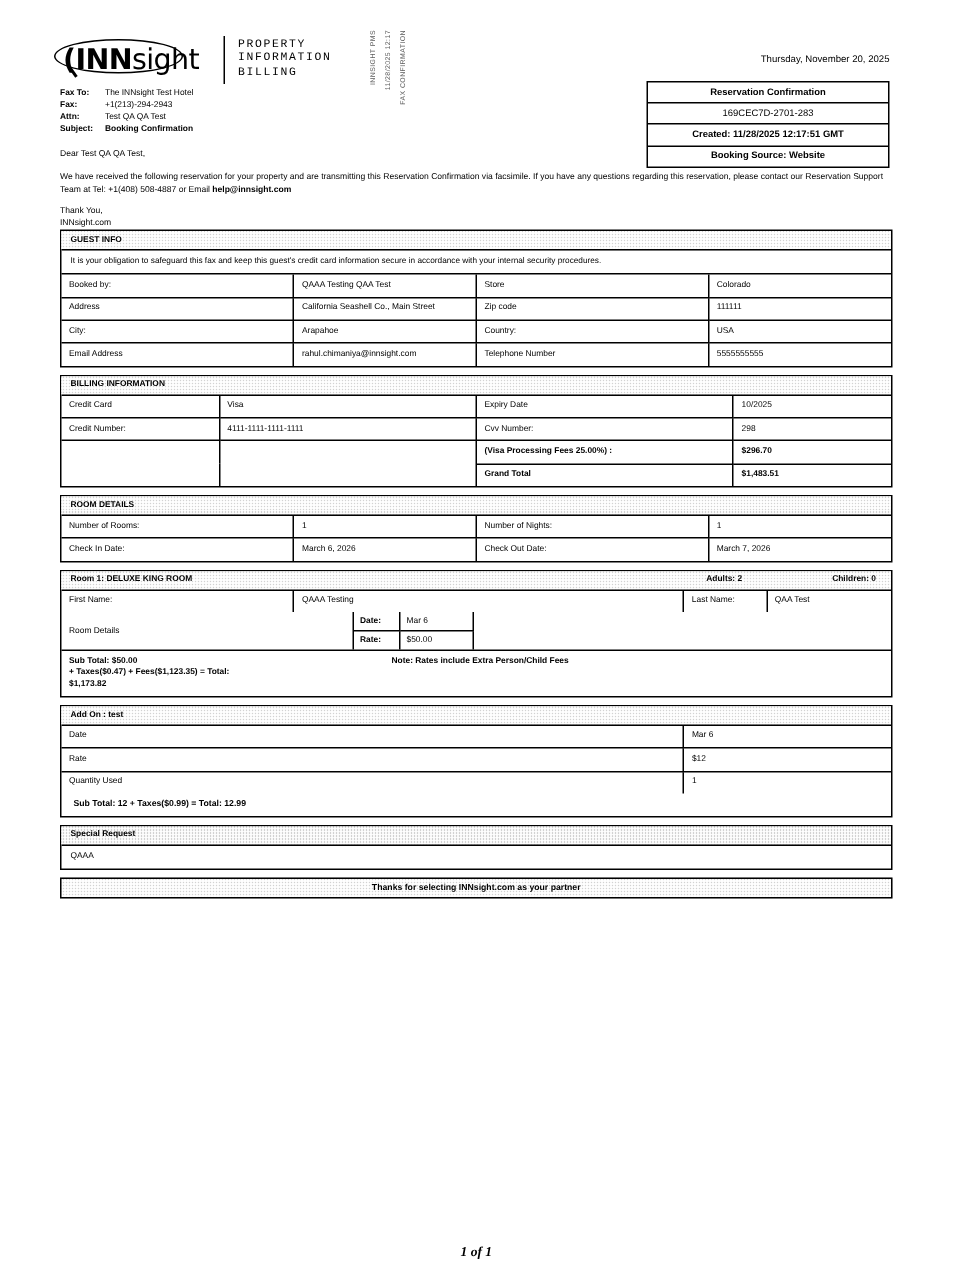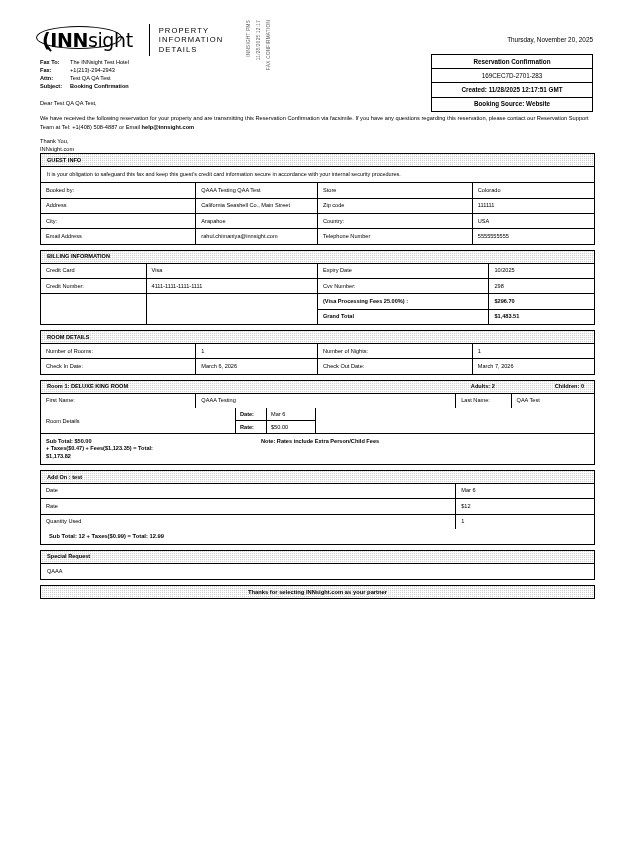--- a/index.html
+++ b/index.html
@@ -71,20 +71,21 @@
     height: 32px;
     background: #000;
     margin: 0 9px 0 14px;
   }
   .logo-tag {
     font-size: 7.6px;
     line-height: 9.6px;
     letter-spacing: 1.1px;
     font-weight: normal;
     color: #000;
+    font-family: Liberation Mono, monospace;
   }
 
   .fax-meta {
     position: absolute;
     left: 40px;
     top: 58px;
     font-size: 5.6px;
     line-height: 8.1px;
   }
   .fax-meta .row { display: flex; }
@@ -297,21 +298,21 @@
     <div class="logo-block">
       <div class="logo-mark">
         <span class="logo-oval"></span>
         <span class="logo-stem"></span>
         <span>(INN</span><span class="logo-light">sight</span>
       </div>
       <div class="logo-divider"></div>
       <div>
         <div class="logo-tag">PROPERTY</div>
         <div class="logo-tag">INFORMATION</div>
-        <div class="logo-tag">DETAILS</div>
+        <div class="logo-tag">BILLING</div>
       </div>
     </div>
 
     <div class="fax-meta">
       <div class="row">
         <span class="lbl">Fax To:</span>
         <span class="val">The INNsight Test Hotel</span>
       </div>
       <div class="row">
         <span class="lbl">Fax:</span>
@@ -542,13 +543,14 @@
 
   <div class="section">
     <div class="band">
       <span>Special Request</span>
     </div>
     <div class="plain-cell">QAAA</div>
   </div>
 
   <div class="footer-band">Thanks for selecting INNsight.com as your partner</div>
 
+  <div class="page-number">1 of 1</div>
 </div>
 
 </body></html>

